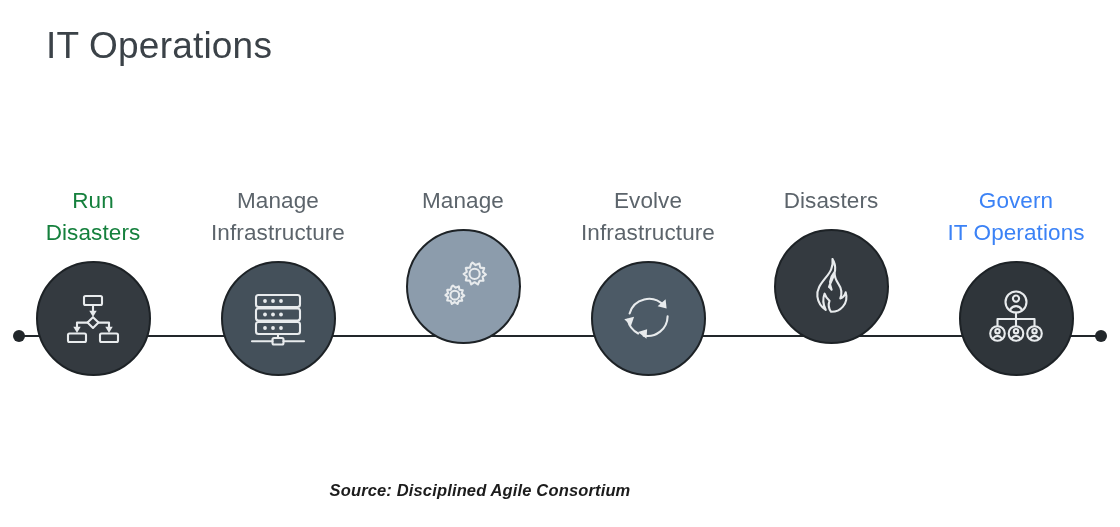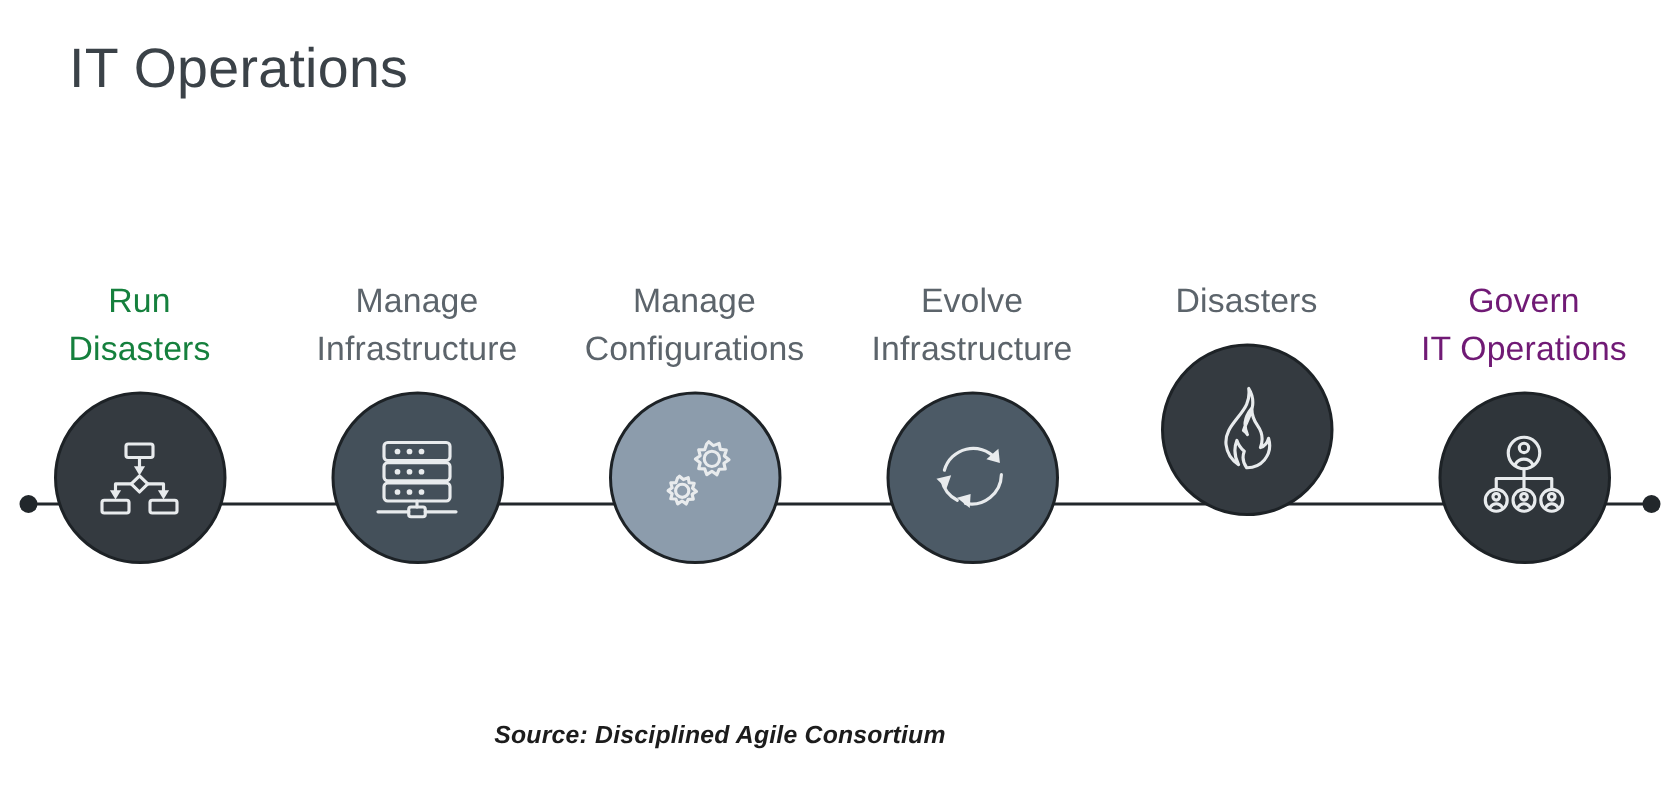--- a/index.html
+++ b/index.html
@@ -166,21 +166,21 @@
         <circle class="solid" cx="35" cy="42" r="1.9"></circle>
         <path d="M32 48 L32 52"></path>
         <rect x="26.5" y="52" width="11" height="6.5" rx="1.5"></rect>
         <path d="M6 55.2 L26.5 55.2"></path>
         <path d="M37.5 55.2 L58 55.2"></path>
       </svg>
     </div>
   </div>
 
   <div class="process-step" id="step-2" style="left: 463px;">
-    <div class="step-label" style="color: rgb(92, 100, 107);"><span>Manage</span><br><span>Configurations</span></div>
+    <div class="step-label" style="color: rgb(92, 100, 107);"><span>Manage</span><br></div>
     <div class="step-circle" id="circle-2" style="background: rgb(140, 156, 172);">
       <svg viewBox="0 0 64 64">
         <g id="gear-big">
           <path d="M41.5 8.5 L44.6 11.1 L48.4 9.6 L49.2 13.6 L53.2 14.1 L51.9 18 L55 20.5 L51.6 22.8 L52.5 26.7 L48.5 26.8 L46.9 30.5 L43.6 28.2 L40.2 30.4 L38.8 26.6 L34.8 26.4 L35.8 22.5 L32.6 20 L35.8 17.8 L34.8 13.9 L38.8 13.8 L40.1 10 Z"></path>
           <circle cx="43.6" cy="19.9" r="5.1"></circle>
         </g>
         <g id="gear-small">
           <path d="M22 31.5 L24.6 33.7 L27.8 32.4 L28.4 35.8 L31.8 36.2 L30.7 39.5 L33.3 41.6 L30.4 43.5 L31.2 46.8 L27.8 46.9 L26.5 50 L23.7 48 L20.8 49.9 L19.6 46.7 L16.2 46.5 L17.1 43.2 L14.4 41.1 L17.1 39.2 L16.2 35.9 L19.6 35.8 L20.7 32.6 Z"></path>
           <circle cx="23.8" cy="41.2" r="4.4"></circle>
         </g>
@@ -205,21 +205,21 @@
   <div class="process-step" id="step-4" style="left: 831px;">
     <div class="step-label" style="color: rgb(92, 100, 107);"><span>Disasters</span><br></div>
     <div class="step-circle" id="circle-4" style="background: rgb(52, 58, 64);">
       <svg viewBox="0 0 64 64">
         <path d="M33.5 5 C34.6 13.5 31 18.4 26.3 24.2 C21.4 30.3 17.5 35.4 18.4 42.6 C19.1 48.3 22.3 52.9 26.7 55.8 C23.9 50.2 23.5 44.8 25.6 39.6 C26.6 42.6 28.3 44.9 30.5 46.8 C29.1 50.6 29.5 54.3 32.1 57.8 C36.5 57.9 41 56 43.9 52.6 C47.3 48.6 48.2 43.3 46.7 38.2 C45.8 41.5 43.9 43.6 41.3 44.4 C43.3 39.1 42.5 34.2 39.4 29.8 C36.9 26.2 35.4 22.3 35.6 18 C33.2 20.9 31.5 24 31.1 27.5 C30.8 30.4 31.5 33.1 32.6 35.7 C32 34.6 31 33.7 30 33 C31.9 27 35.4 22.4 36.1 16.1 C36.5 12.1 35.6 8.3 33.5 5 Z"></path>
       </svg>
     </div>
   </div>
 
   <div class="process-step" id="step-5" style="left: 1016px;">
-    <div class="step-label" style="color: #701a75; text-align: center;"><span>Govern</span><br><span>IT Operations</span></div>
+    <div class="step-label" style="color: #3b82f6; text-align: center;"><span>Govern</span><br><span>IT Operations</span></div>
     <div class="step-circle" id="circle-5" style="background: rgb(47, 53, 58);">
       <svg viewBox="0 0 64 64">
         <circle cx="32" cy="16" r="10.5"></circle>
         <circle cx="32" cy="12.6" r="3.1"></circle>
         <path d="M26.3 23.4 A6.6 6.6 0 0 1 37.7 23.4"></path>
         <path d="M32 26.5 L32 33"></path>
         <path d="M13.5 40 L13.5 33 L50.5 33 L50.5 40"></path>
         <path d="M32 33 L32 40"></path>
         <circle cx="13.5" cy="47.5" r="7.3"></circle>
         <circle cx="13.5" cy="45.2" r="2.2"></circle>

